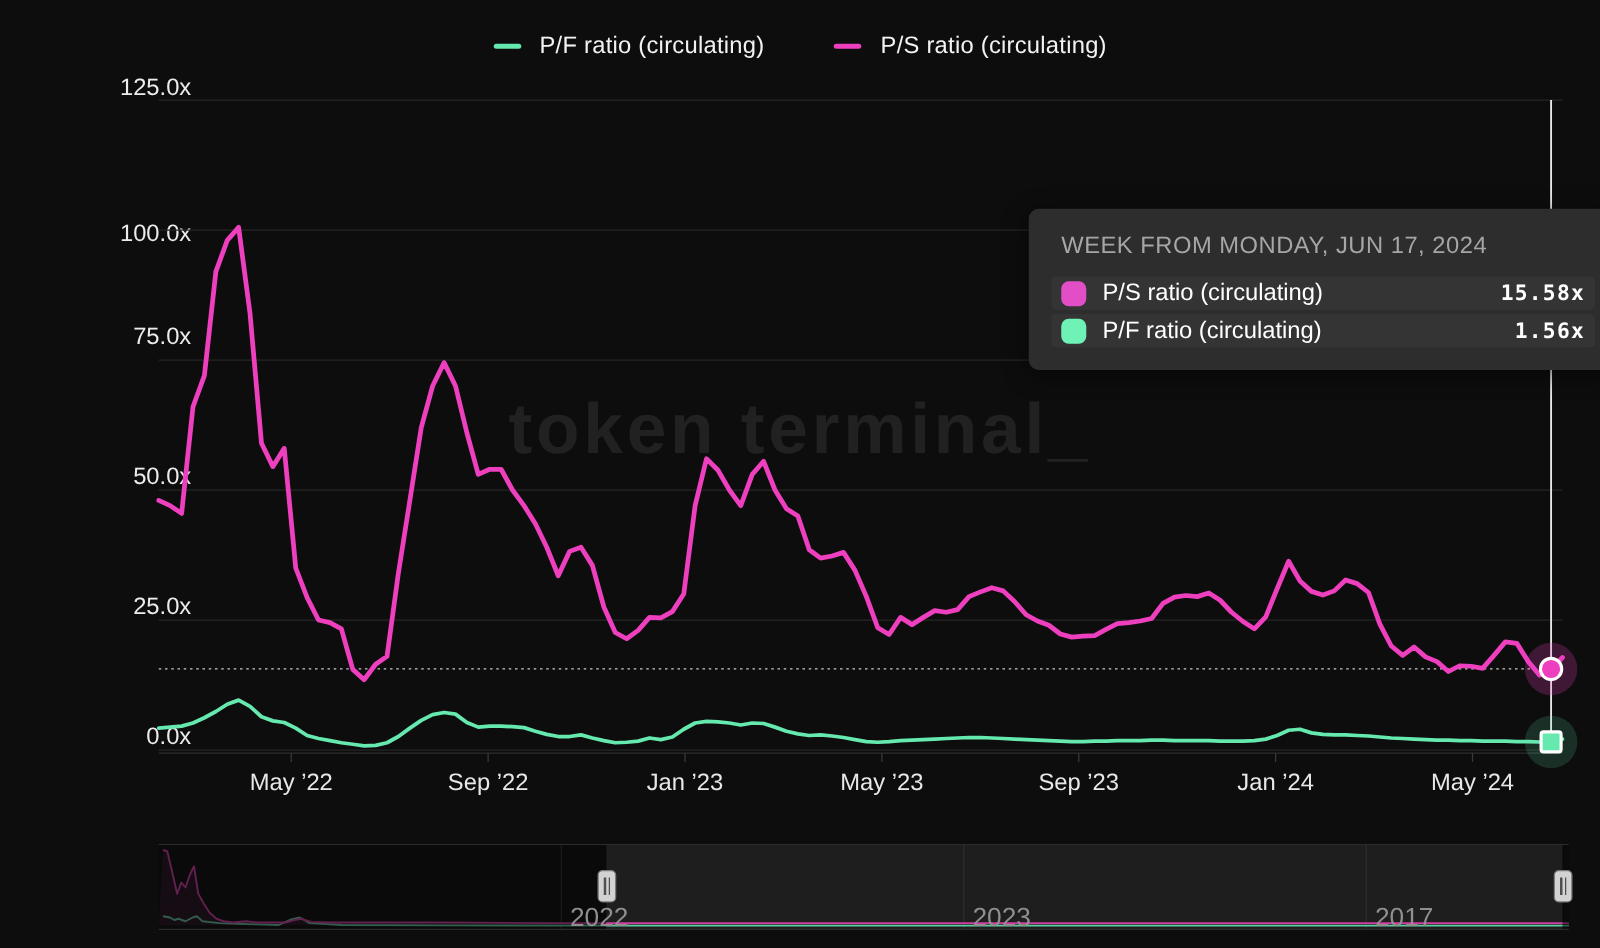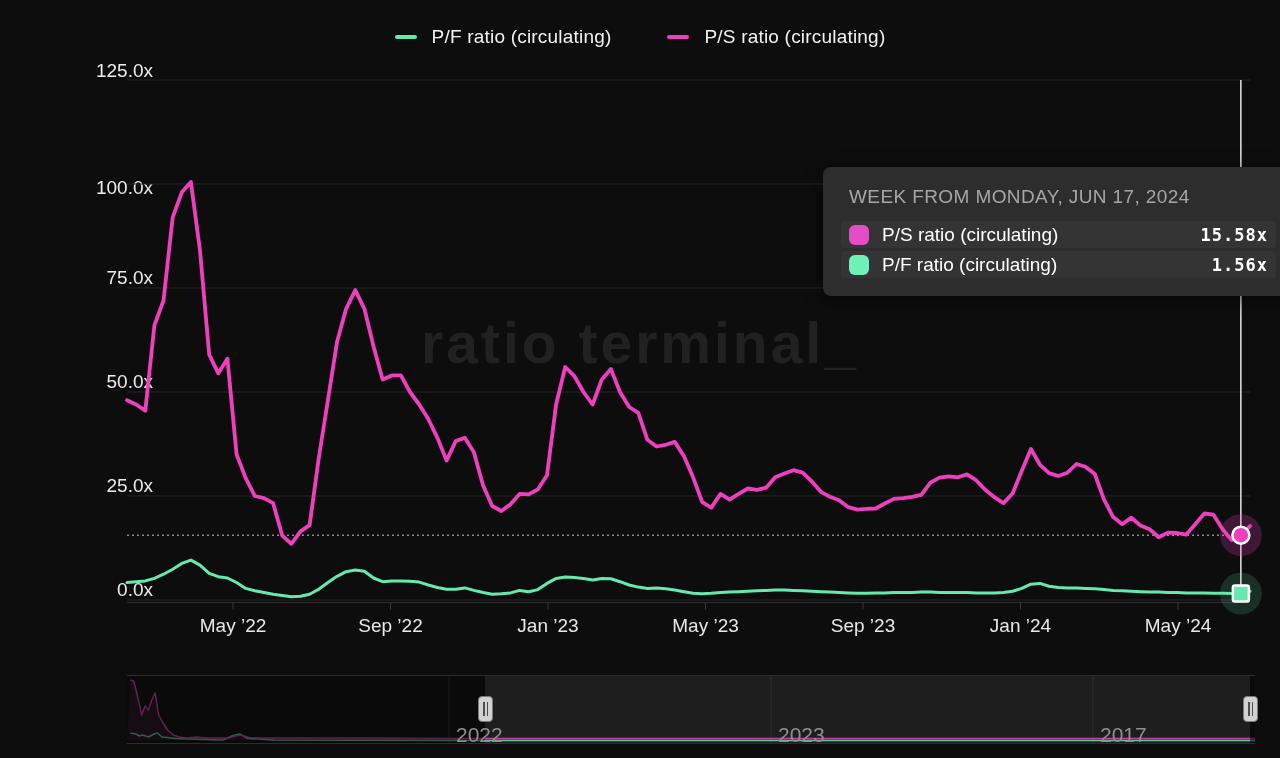--- a/index.html
+++ b/index.html
@@ -49,26 +49,26 @@
       <span class="legend-label">P/F ratio (circulating)</span>
     </div>
     <div class="legend-item">
       <span class="legend-dash" id="dash-ps" style="background: rgb(238, 63, 191);"></span>
       <span class="legend-label">P/S ratio (circulating)</span>
     </div>
   </div>
 
   <div class="ylab" style="top:60px">125.0x</div>
   <div class="ylab" style="top:177px">100.0x</div>
-  <div class="ylab" style="top:267px">75.0x</div>
+  <div class="ylab" style="top:259px">75.0x</div>
   <div class="ylab" style="top:371px">50.0x</div>
   <div class="ylab" style="top:475px">25.0x</div>
   <div class="ylab" style="top:579px">0.0x</div>
 
-  <div class="watermark">ratio terminal_</div>
+  <div class="watermark">token terminal_</div>
 
   <svg id="main-chart" width="1280" height="660">
       <line x1="127" x2="1250" y1="80" y2="80" stroke="#262626" stroke-width="1"></line>
       <line x1="127" x2="1250" y1="184" y2="184" stroke="#262626" stroke-width="1"></line>
       <line x1="127" x2="1250" y1="288" y2="288" stroke="#262626" stroke-width="1"></line>
       <line x1="127" x2="1250" y1="392" y2="392" stroke="#262626" stroke-width="1"></line>
       <line x1="127" x2="1250" y1="496" y2="496" stroke="#262626" stroke-width="1"></line>
       <line x1="127" x2="1250" y1="600" y2="600" stroke="#262626" stroke-width="1"></line>
       <line x1="127" x2="1250" y1="602.5" y2="602.5" stroke="#2e2e2e" stroke-width="1"></line>
       <line x1="233" x2="233" y1="602.5" y2="609.5" stroke="#3a3a3a" stroke-width="1"></line>

